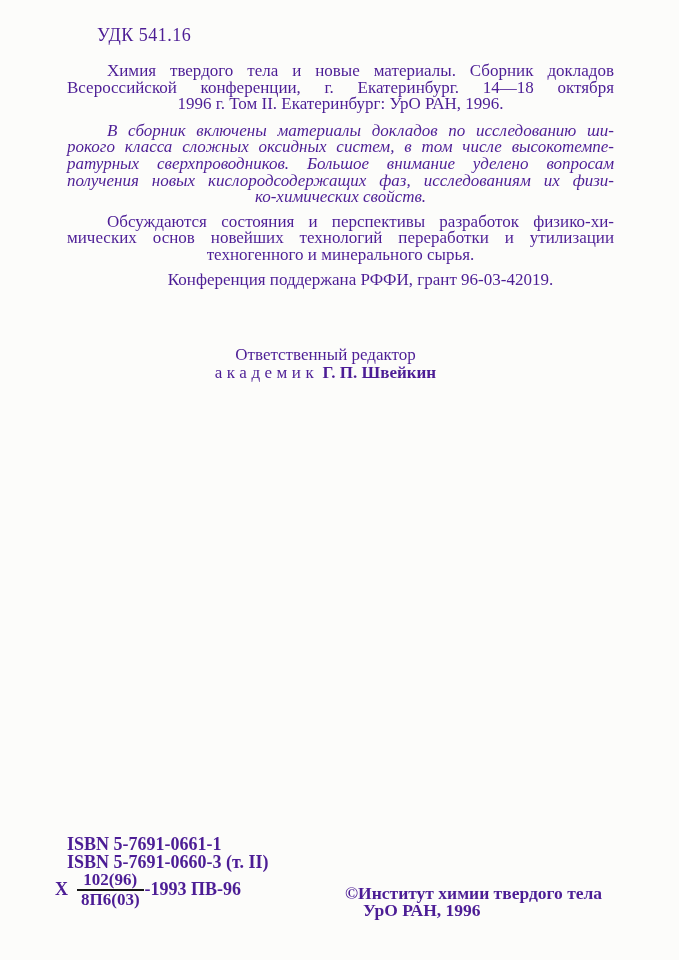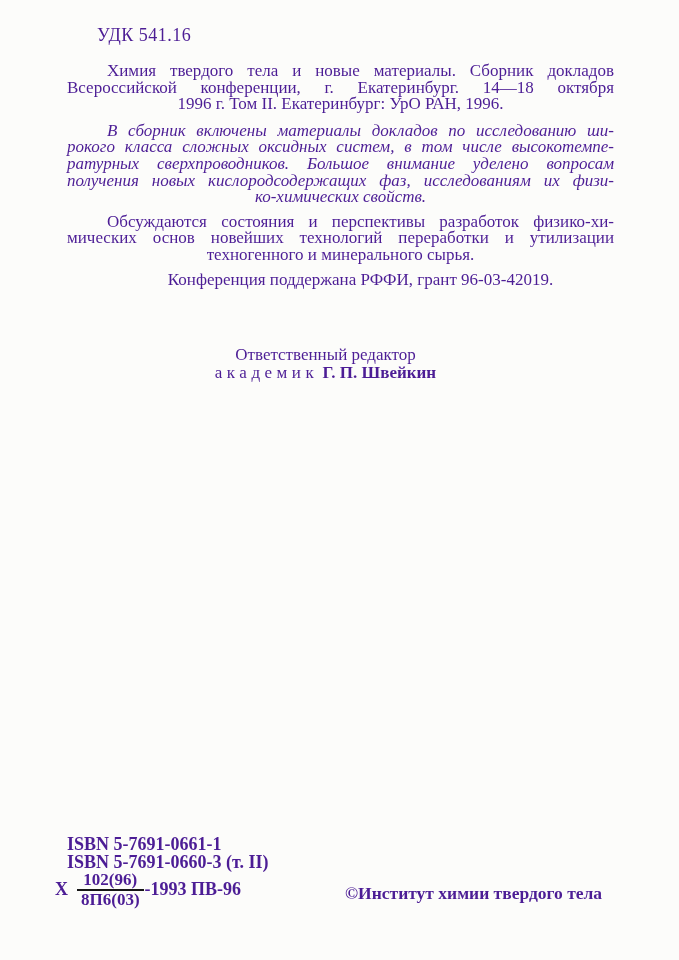--- a/index.html
+++ b/index.html
@@ -139,15 +139,16 @@
     <span class="letter">Х</span>
     <span class="frac">
       <span class="num">102(96)</span>
       <span class="den">8П6(03)</span>
     </span>
     <span class="suffix">-1993 ПВ-96</span>
   </div>
 
   <div class="copyright">
     <div>©Институт химии твердого тела</div>
+    <div class="l2">УрО РАН, 1996</div>
   </div>
 
 </div>
 
 </body></html>

